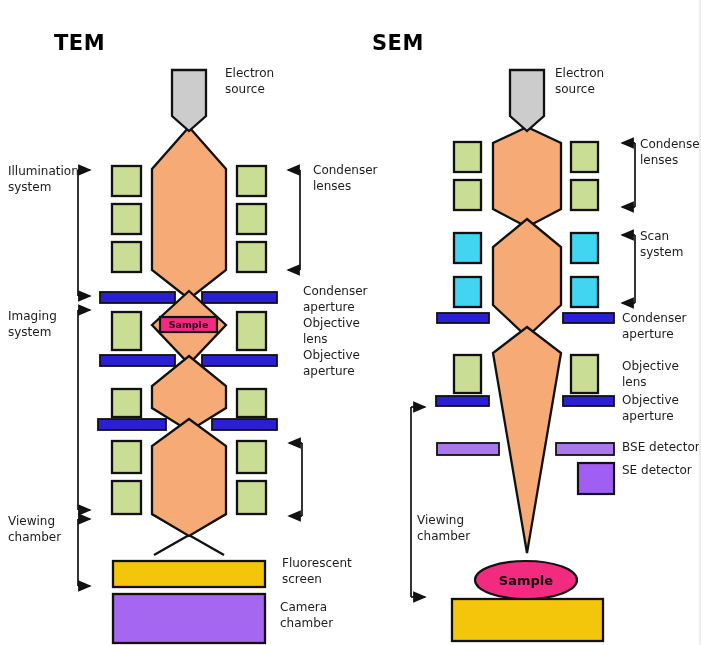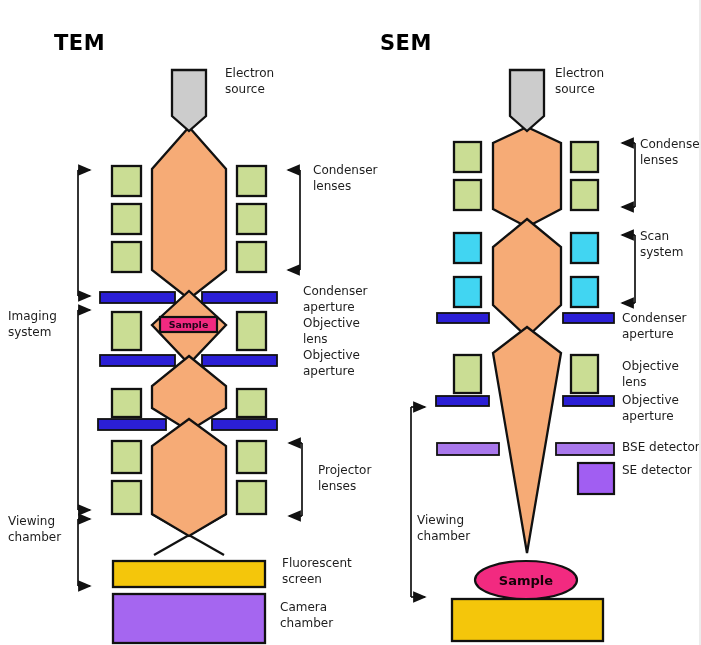--- a/index.html
+++ b/index.html
@@ -159,29 +159,29 @@
     </g>
 
     <g>
       <line class="brk" x1="411" y1="407" x2="411" y2="597"></line>
       <line class="brk" x1="411" y1="407" x2="425" y2="407" marker-end="url(#arr)"></line>
       <line class="brk" x1="411" y1="597" x2="425" y2="597" marker-end="url(#arr)"></line>
     </g>
   </svg>
 
   <div class="title" style="left:54px;top:5px;">TEM</div>
-  <div class="title" style="left:380px;top:5px;">SEM</div>
+  <div class="title" style="left:372px;top:5px;">SEM</div>
 
   <div class="lbl" style="left:225px;top:66px;width:70px;">Electron source</div>
+  <div class="lbl" style="left:8px;top:164px;width:80px;">Illumination system</div>
   <div class="lbl" style="left:313px;top:163px;width:70px;">Condenser lenses</div>
   <div class="lbl" style="left:303px;top:284px;width:70px;">Condenser aperture</div>
   <div class="lbl" style="left:8px;top:309px;width:60px;">Imaging system</div>
   <div class="lbl" style="left:303px;top:316px;width:70px;">Objective lens</div>
   <div class="lbl" style="left:303px;top:348px;width:70px;">Objective aperture</div>
-  <div class="lbl" style="left:318px;top:463px;width:65px;">Projector lenses</div>
   <div class="lbl" style="left:8px;top:514px;width:60px;">Viewing chamber</div>
   <div class="lbl" style="left:282px;top:556px;width:80px;">Fluorescent screen</div>
   <div class="lbl" style="left:280px;top:600px;width:60px;">Camera chamber</div>
   <div class="samp-txt-tem">Sample</div>
 
   <div class="lbl" style="left:555px;top:66px;width:70px;">Electron source</div>
   <div class="lbl" style="left:640px;top:137px;width:70px;">Condenser lenses</div>
   <div class="lbl" style="left:640px;top:229px;width:45px;">Scan system</div>
   <div class="lbl" style="left:622px;top:311px;width:70px;">Condenser aperture</div>
   <div class="lbl" style="left:622px;top:359px;width:70px;">Objective lens</div>

